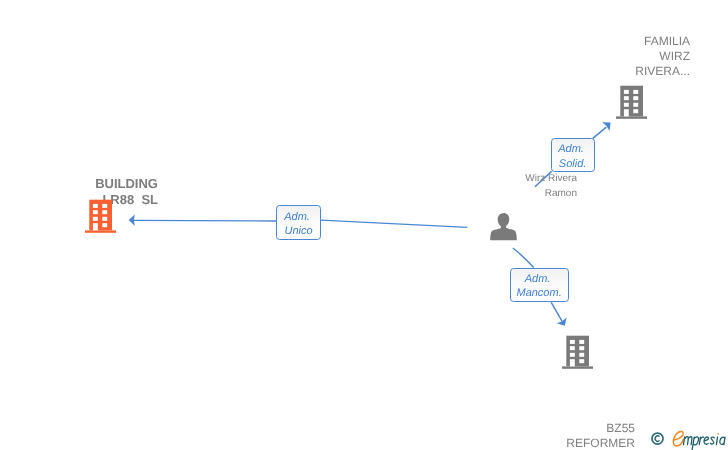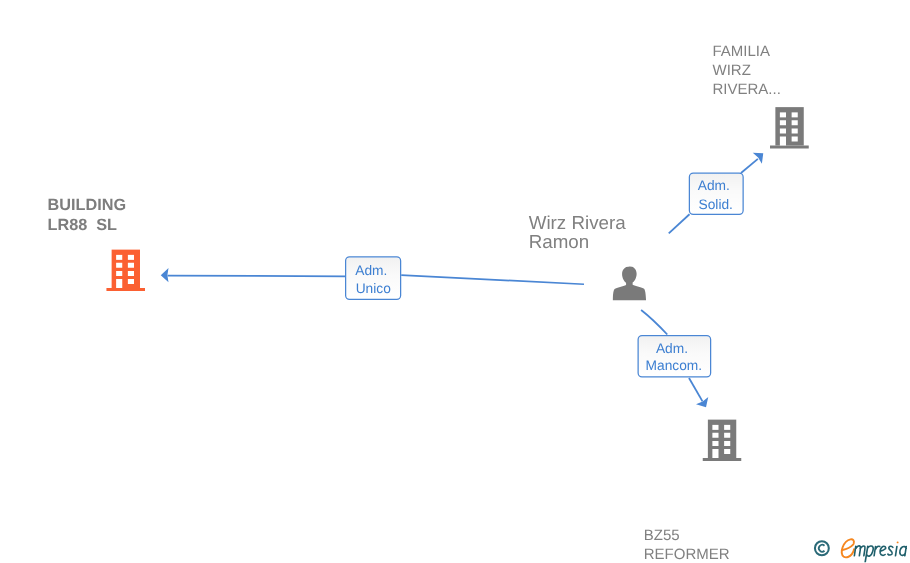--- a/index.html
+++ b/index.html
@@ -1,28 +1,28 @@
 <!DOCTYPE html>
 <html><head>
 <meta charset="utf-8">
 <style>
   html,body{margin:0;padding:0;background:#ffffff;}
   body{width:728px;height:450px;overflow:hidden;position:relative;
        font-family:"Liberation Sans",sans-serif;-webkit-font-smoothing:antialiased;text-rendering:geometricPrecision;}
   #stage{position:absolute;left:0;top:0;width:728px;height:450px;background:#fff;}
   svg.wires{position:absolute;left:0;top:0;width:728px;height:450px;overflow:visible;}
   .node-label{position:absolute;color:#808080;font-size:12px;line-height:15.2px;
-              text-align:left;white-space:pre;}
+              text-align:right;white-space:pre;}
   .node-label.focal{font-weight:bold;font-size:13px;line-height:15.8px;color:#7d7d7d;}
   .edge-label{position:absolute;box-sizing:border-box;
               border:1.7px solid #4a86d4;border-radius:3.6px;
               background:linear-gradient(180deg,#f1f1f1 0%,#fafafa 45%,#ffffff 100%);
               color:#3d7fd1;font-size:11px;line-height:14.7px;text-align:center;
               white-space:pre;display:flex;align-items:flex-start;
-              justify-content:center;padding-top:3.2px;}
+              justify-content:center;padding-top:3.2px;font-style:italic;}
   .edge-label span{width:100%;display:block;}
   .logo{position:absolute;}
 </style>
 </head>
 <body>
 
 <div id="stage">
 
   <svg class="wires" viewBox="0 0 728 450">
 
@@ -33,21 +33,21 @@
     <path d="M 535.0 186.7 L 551.6 171.4" stroke="#4a86d4" stroke-width="1.45" fill="none"></path>
     <path d="M 592.8 138.4 L 606.3 127.1" stroke="#4a86d4" stroke-width="1.45" fill="none"></path>
     <path d="M 610.6 122.6 L 609.5 131.0 L 606.5 126.0 L 602.2 122.2 Z" fill="#4a86d4"></path>
 
     <path d="M 512.9 248.0 Q 522.4 255.4 533.8 267.6" stroke="#4a86d4" stroke-width="1.45" fill="none"></path>
     <path d="M 551.2 302.4 L 562.0 321.1" stroke="#4a86d4" stroke-width="1.45" fill="none"></path>
     <path d="M 564.8 325.8 L 556.8 323.3 L 562.1 321.2 L 566.6 317.6 Z" fill="#4a86d4"></path>
   </svg>
 
   <div class="node">
-    <div class="node-label focal" style="left:38px;top:156px;width:120px;">BUILDING
+    <div class="node-label focal" style="left:38px;top:176px;width:120px;">BUILDING
 LR88  SL</div>
     <svg style="position:absolute;left:85px;top:199px;" width="32" height="35" viewBox="0 0 32 35">
       <g fill="#fb6032">
         <rect x="4.3" y="0.7" width="22.7" height="30.7"></rect>
         <rect x="0" y="31.4" width="31" height="2.4"></rect>
         <rect x="7.9" y="4.9" width="4.9" height="4" fill="#fff"></rect>
           <rect x="17.3" y="4.9" width="4.9" height="4" fill="#fff"></rect>
         <rect x="7.9" y="11.2" width="4.9" height="4" fill="#fff"></rect>
           <rect x="17.3" y="11.2" width="4.9" height="4" fill="#fff"></rect>
         <rect x="7.9" y="17.8" width="4.9" height="4" fill="#fff"></rect>
@@ -92,21 +92,21 @@
         <rect x="7.9" y="24.2" width="4.9" height="7.2" fill="#fff"></rect>
           <rect x="17.3" y="24.2" width="4.9" height="4" fill="#fff"></rect>
       </g>
     </svg>
     <div class="node-label" style="left:515px;top:373.2px;width:120px;margin-top:48px;">BZ55
 REFORMER
 Y EVENTOS  SL</div>
   </div>
 
   <div class="node">
-    <div class="node-label" style="left:423px;top:171px;width:120px;font-size:15px;">Wirz Rivera
+    <div class="node-label" style="left:457px;top:171px;width:120px;font-size:10px;">Wirz Rivera
 Ramon</div>
     <svg style="position:absolute;left:490px;top:212.5px;" width="27" height="28" viewBox="0 0 27 28">
       <path fill="#7a7a7a" d="M13.5 0.15c-3.6 0-5.85 2.6-5.85 6.1 0 1.5 0.4 3.1 1.05 4.4 0.6 1.2 1.4 2.1 2.15 2.5v1.9c-1.05 0.62-3.0 1.05-4.8 1.5-1.85 0.45-3.55 0.9-4.35 1.7C0.85 19.0 0.35 22.2 0.15 27.2h26.7c-0.2-5.0-0.7-8.2-1.6-9.15-0.8-0.8-2.5-1.25-4.35-1.7-1.8-0.45-3.75-0.88-4.8-1.5v-1.9c0.75-0.4 1.55-1.3 2.15-2.5 0.65-1.3 1.05-2.9 1.05-4.4 0-3.5-2.25-6.1-5.85-6.1z"></path>
     </svg>
   </div>
 
   <div class="edge-label" style="left:276.3px;top:205.4px;width:44.6px;height:34.5px;"><span>Adm. 
 Unico</span></div>
   <div class="edge-label" style="left:550.5px;top:137.7px;width:44.2px;height:34.0px;"><span>Adm. 
 Solid.</span></div>

